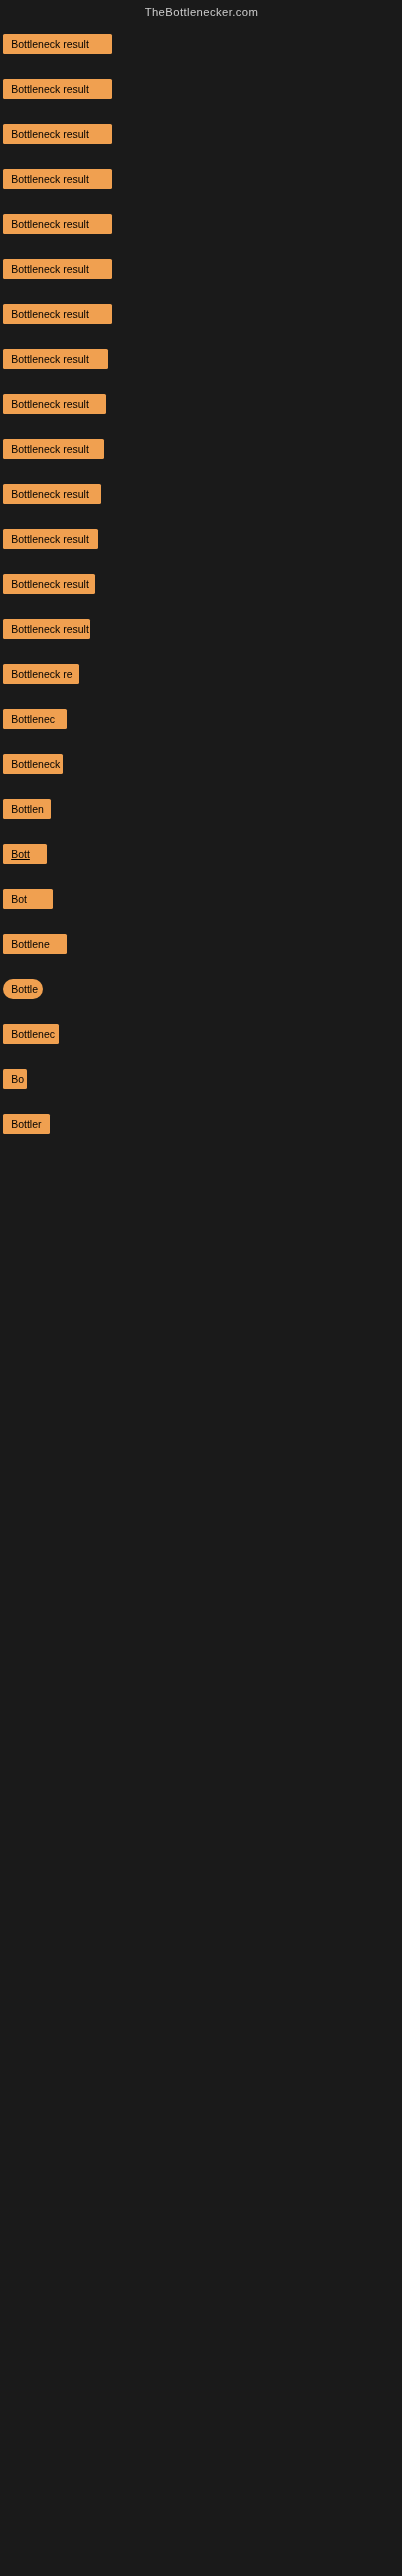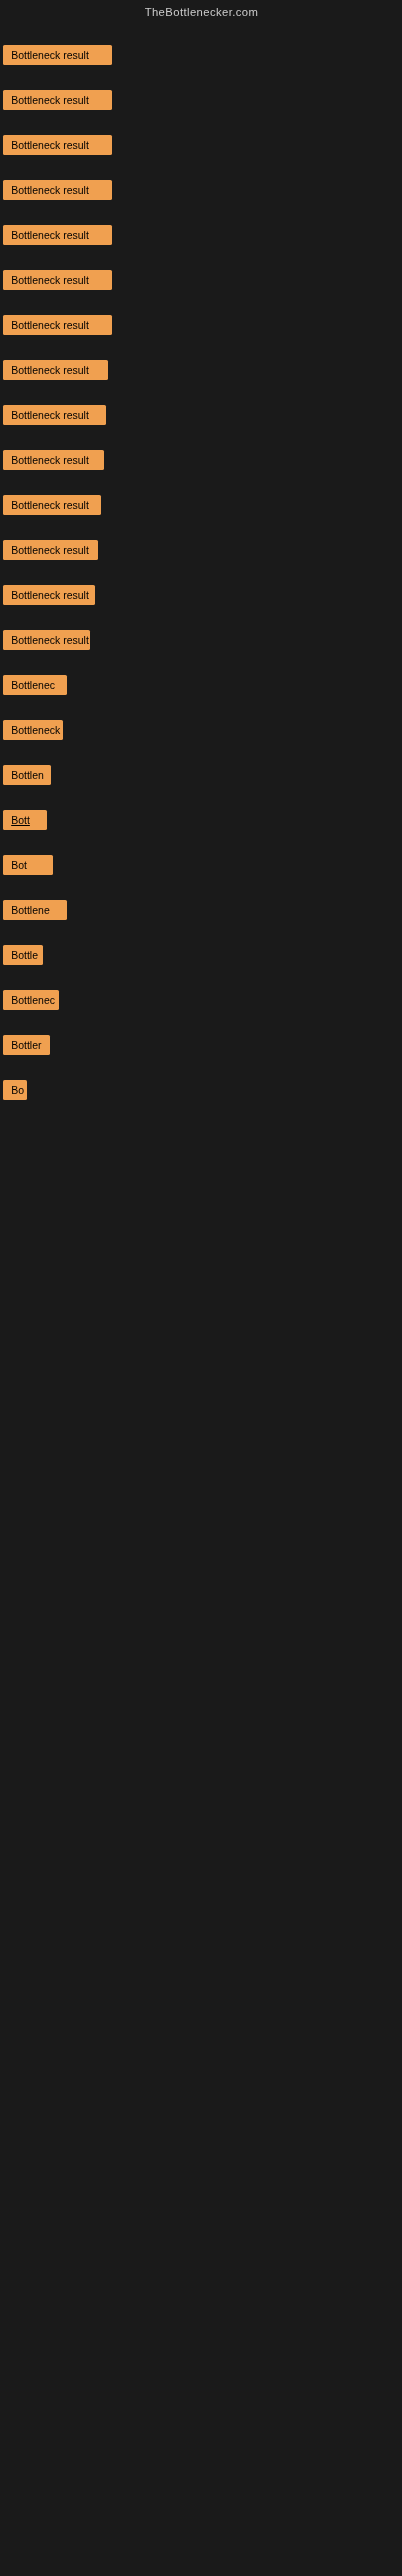--- a/index.html
+++ b/index.html
@@ -34,21 +34,21 @@
       white-space: nowrap;
       display: inline-block;
     }
 
     .row {
       display: block;
       margin: 0;
       padding: 1.6px 0;
       height: 45px;
       display: flex;
-      align-items: flex-end;
+      align-items: center;
       padding-left: 3.2px;
     }
 
     .row-1 .bottleneck-badge { width: 109px; }
     .row-2 .bottleneck-badge { width: 109px; }
     .row-3 .bottleneck-badge { width: 109px; }
     .row-4 .bottleneck-badge { width: 109px; }
     .row-5 .bottleneck-badge { width: 109px; }
     .row-6 .bottleneck-badge { width: 109px; }
     .row-7 .bottleneck-badge { width: 109px; }
@@ -59,21 +59,21 @@
     .row-12 .bottleneck-badge { width: 95px; }
     .row-13 .bottleneck-badge { width: 92px; }
     .row-14 .bottleneck-badge { width: 87px; }
     .row-15 .bottleneck-badge { width: 76px; font-size: 10.5px; }
     .row-16 .bottleneck-badge { width: 64px; font-size: 10.5px; overflow: hidden; text-overflow: clip; }
     .row-17 .bottleneck-badge { width: 60px; font-size: 10.5px; overflow: hidden; }
     .row-18 .bottleneck-badge { width: 48px; font-size: 10.5px; overflow: hidden; }
     .row-19 .bottleneck-badge { width: 44px; font-size: 10.5px; overflow: hidden; text-decoration: underline; }
     .row-20 .bottleneck-badge { width: 50px; font-size: 10.5px; overflow: hidden; }
     .row-21 .bottleneck-badge { width: 64px; font-size: 10.5px; overflow: hidden; }
-    .row-22 .bottleneck-badge { width: 40px; font-size: 10.5px; overflow: hidden; }
+    .row-22 .bottleneck-badge { width: 40px; font-size: 10.5px; overflow: hidden; border-radius: 10px; }
     .row-23 .bottleneck-badge { width: 56px; font-size: 10.5px; overflow: hidden; }
     .row-24 .bottleneck-badge { width: 24px; font-size: 10.5px; overflow: hidden; }
     .row-25 .bottleneck-badge { width: 47px; font-size: 10.5px; overflow: hidden; }
   </style>
 </head>
 <body>
 
 <div class="site-title">TheBottlenecker.com</div>
 
 <div>
@@ -112,20 +112,23 @@
   </div>
   <div class="row row-12">
     <span class="bottleneck-badge">Bottleneck result</span>
   </div>
   <div class="row row-13">
     <span class="bottleneck-badge">Bottleneck result</span>
   </div>
   <div class="row row-14">
     <span class="bottleneck-badge">Bottleneck result</span>
   </div>
+  <div class="row row-15">
+    <span class="bottleneck-badge">Bottleneck re</span>
+  </div>
   <div class="row row-16">
     <span class="bottleneck-badge">Bottlenec</span>
   </div>
   <div class="row row-17">
     <span class="bottleneck-badge">Bottleneck r</span>
   </div>
   <div class="row row-18">
     <span class="bottleneck-badge">Bottlen</span>
   </div>
   <div class="row row-19">
@@ -136,20 +139,20 @@
   </div>
   <div class="row row-21">
     <span class="bottleneck-badge">Bottlene</span>
   </div>
   <div class="row row-22">
     <span class="bottleneck-badge">Bottle</span>
   </div>
   <div class="row row-23">
     <span class="bottleneck-badge">Bottlenec</span>
   </div>
+  <div class="row row-24">
+    <span class="bottleneck-badge">Bo</span>
+  </div>
   <div class="row row-25">
     <span class="bottleneck-badge">Bottler</span>
-  </div>
-  <div class="row row-24">
-    <span class="bottleneck-badge">Bo</span>
   </div>
 </div>
 
 
 </body></html>

